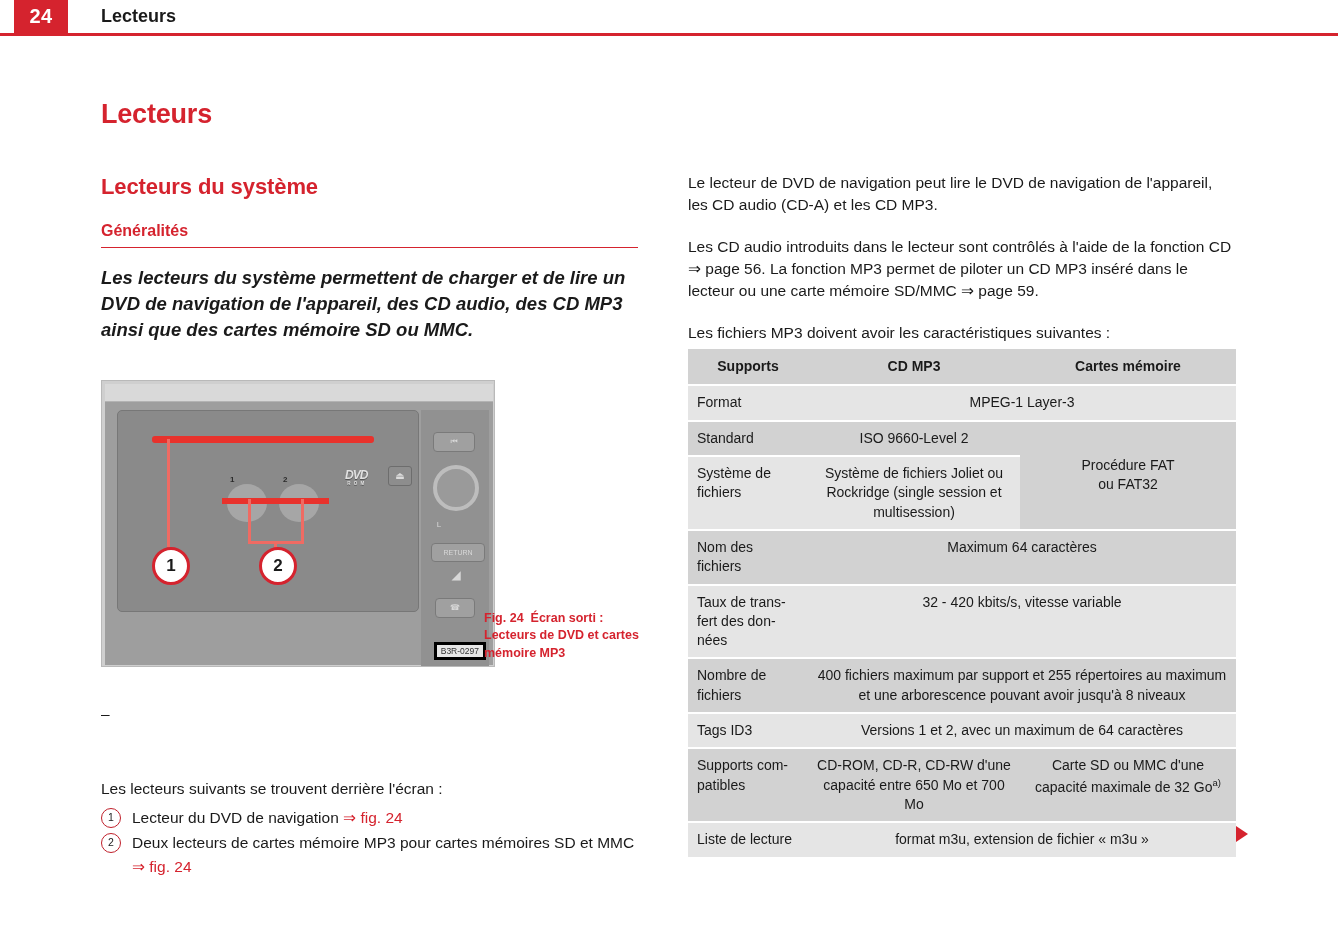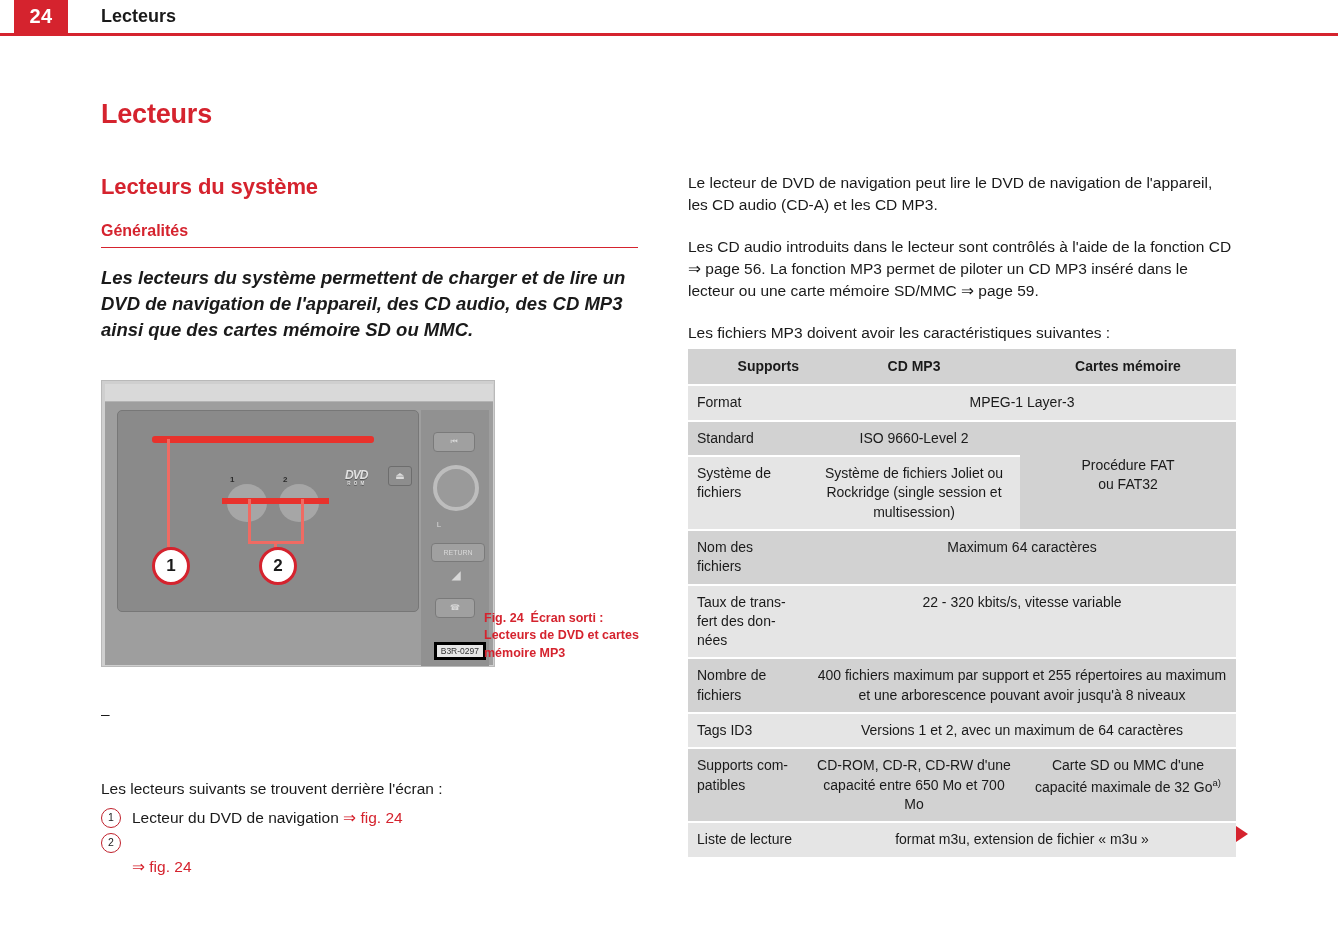--- a/index.html
+++ b/index.html
@@ -333,21 +333,21 @@
     line-height: 1.38;
   }
   #spec-table thead th {
     background: #d2d2d2;
     font-weight: bold;
     font-size: 14px;
     color: #1a1a1a;
     text-align: center;
     padding-top: 8px; padding-bottom: 8px;
   }
-  #spec-table thead th.lbl { text-align: right; }
+  #spec-table thead th.lbl { text-align: center; }
   #spec-table tbody td { background: #e5e5e5; }
   #spec-table tbody tr.shade td { background: #d2d2d2; }
   #spec-table td.lbl { text-align: left; }
   #spec-table td.val { text-align: center; }
   #spec-table td.vmid { vertical-align: middle; }
   .sup { font-size: 9.5px; vertical-align: super; }
 
   #continue-marker {
     position: absolute;
     left: 1236px; top: 826px;
@@ -434,21 +434,21 @@
 <div id="numbered-list">
   <div class="num-item">
     <div class="num-bullet">1</div>
     <div>
       <span>Lecteur du DVD de navigation </span><span class="ref-red">⇒ fig. 24</span>
     </div>
   </div>
   <div class="num-item">
     <div class="num-bullet">2</div>
     <div>
-      <br>
+      <span>Deux lecteurs de cartes mémoire MP3 pour cartes mémoires SD et MMC</span><br>
       <span class="ref-red">⇒ fig. 24</span>
     </div>
   </div>
 </div>
 
 <div id="right-column">
   <p class="rc-para">Le lecteur de DVD de navigation peut lire le DVD de navigation de l'appareil, les CD audio (CD-A) et les CD MP3.</p>
   <p class="rc-para">Les CD audio introduits dans le lecteur sont contrôlés à l'aide de la fonction CD ⇒ page 56. La fonction MP3 permet de piloter un CD MP3 inséré dans le lecteur ou une carte mémoire SD/MMC ⇒ page 59.</p>
   <p class="rc-para">Les fichiers MP3 doivent avoir les caractéristiques suivantes :</p>
 </div>
@@ -484,21 +484,21 @@
       <td class="val">Système de fichiers Joliet ou Rockridge (single session et multisession)</td>
     </tr>
 
     <tr class="shade">
       <td class="lbl">Nom des fichiers</td>
       <td class="val" colspan="2">Maximum 64 caractères</td>
     </tr>
 
     <tr>
       <td class="lbl">Taux de trans-fert des don-nées</td>
-      <td class="val" colspan="2">22 - 320 kbits/s, vitesse variable</td>
+      <td class="val" colspan="2">32 - 420 kbits/s, vitesse variable</td>
     </tr>
 
     <tr class="shade">
       <td class="lbl">Nombre de fichiers</td>
       <td class="val" colspan="2">400 fichiers maximum par support et 255 répertoires au maximum et une arborescence pouvant avoir jusqu'à 8 niveaux</td>
     </tr>
 
     <tr>
       <td class="lbl">Tags ID3</td>
       <td class="val" colspan="2">Versions 1 et 2, avec un maximum de 64 caractères</td>

